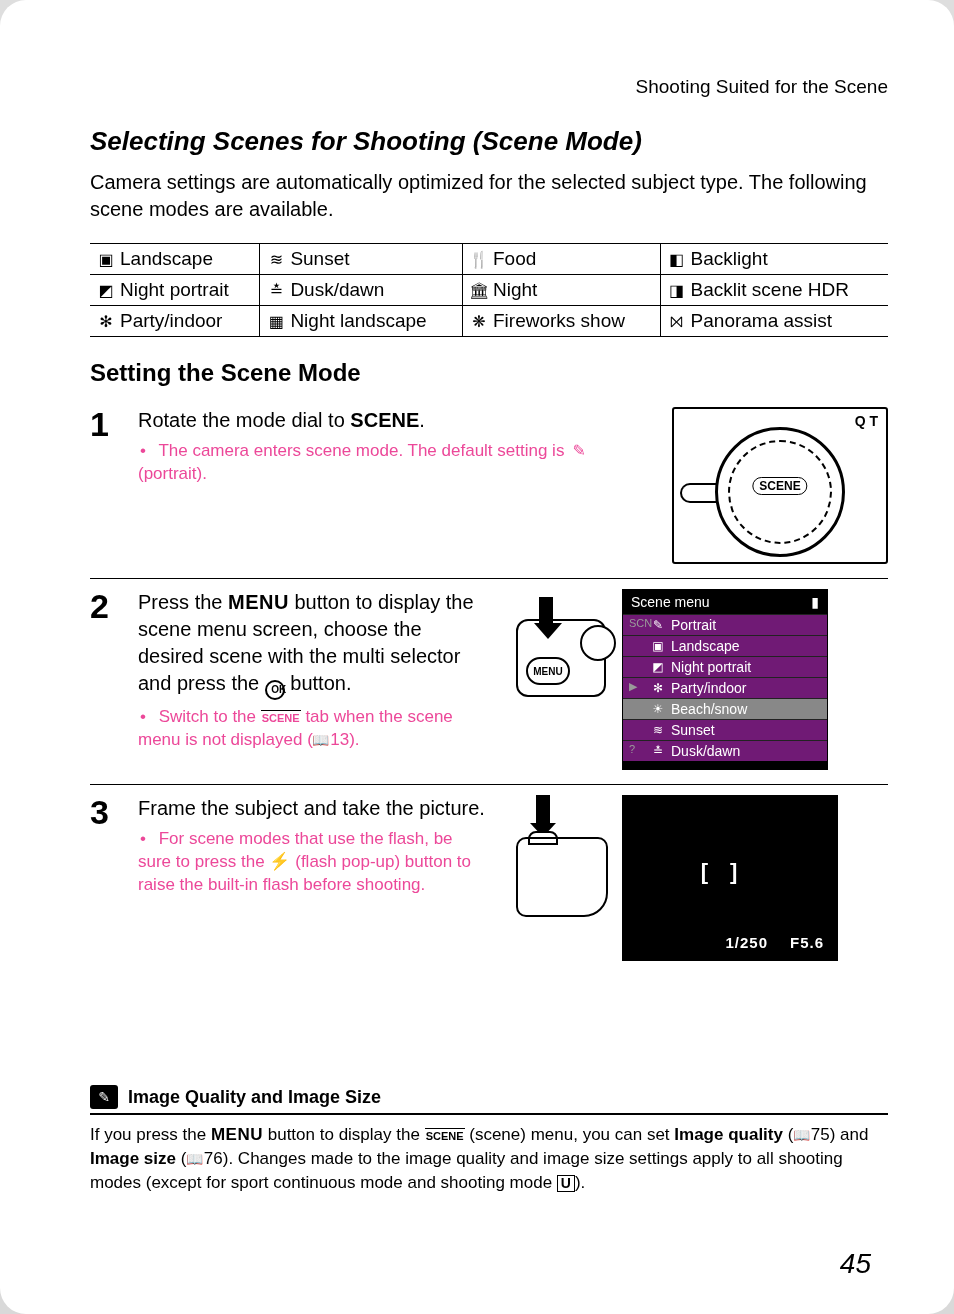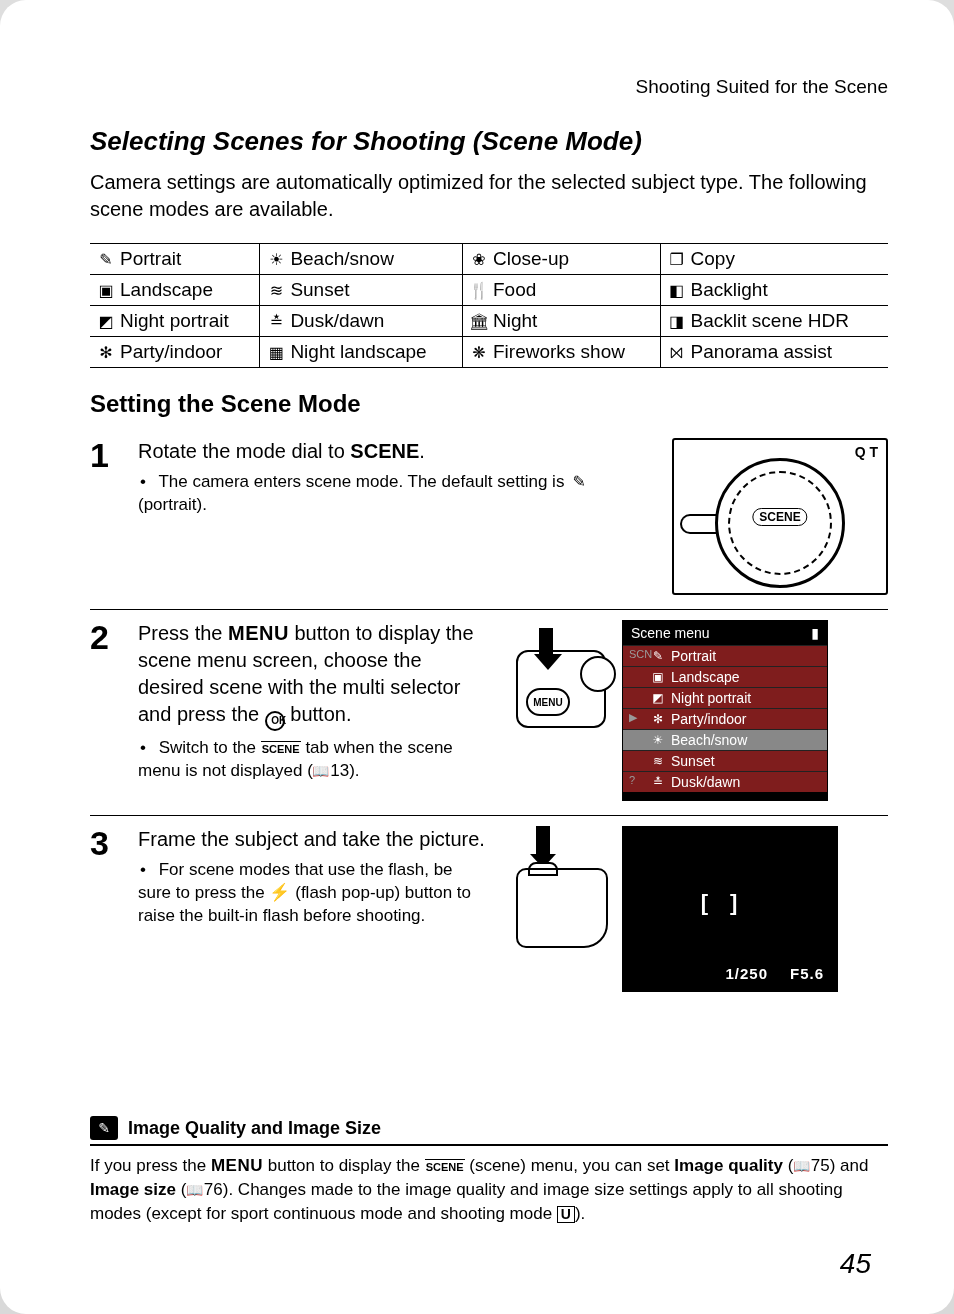--- a/index.html
+++ b/index.html
@@ -73,21 +73,21 @@
     width: 30px;
     line-height: 1;
   }
   .step .body {
     flex: 1;
     font-size: 20px;
     line-height: 1.35;
     padding-right: 8px;
   }
   .step .body .main { margin-bottom: 6px; }
-  .step .body ul { list-style: none; font-size: 17px; color:#000000; }
+  .step .body ul { list-style: none; font-size: 17px; color:#ec4899; }
   .step .body ul li::before { content:"•"; margin: 0 8px 0 2px; }
   .step .fig { flex: 0 0 auto; display:flex; gap:10px; align-items:flex-start; }
   .glyph { font-weight:700; font-family: Arial, sans-serif; }
   .menu-word { font-weight:700; letter-spacing:0.5px; }
   .ok-btn { display:inline-flex; width:20px; height:20px; border:2px solid #000; border-radius:50%; font-size:10px; font-weight:700; align-items:center; justify-content:center; line-height:1; vertical-align:-3px;padding-left:8px;}
   .bookicon::before { content:"📖"; font-size:14px; }
   
   .dial-box {
     width: 216px; height: 157px; border:2px solid #000; border-radius:3px;
     position: relative; background:#fff;
@@ -132,21 +132,21 @@
   .menu-screen {
     width:206px; border:1px solid #000; background:#000; color:#fff;
     font-size:14px;
   }
   .menu-screen .title{
     padding:4px 8px; display:flex; justify-content:space-between; align-items:center;
     background:#000;
   }
   .menu-screen .row{
     display:flex; align-items:center; gap:6px;
-    padding:2px 6px 2px 28px; background:#7f1d1d; border-top:1px solid #222;
+    padding:2px 6px 2px 28px; background:#701a75; border-top:1px solid #222;
     position:relative;
   }
   .menu-screen .row .sideicon{
     position:absolute; left:6px; top:2px; width:16px; height:16px;
     font-size:11px; color:#9a9a9a;
   }
   .menu-screen .row.sel{ background:#888; }
   .menu-screen .row .ri{ width:14px; text-align:center; font-size:12px;}
   .menu-screen .spacer{ height:8px; background:#000;}
   .shutter-box{
@@ -201,26 +201,20 @@
 
 <div class="page">
 
   <div class="header-right">Shooting Suited for the Scene</div>
 
   <h1>Selecting Scenes for Shooting (Scene Mode)</h1>
   <p class="intro">Camera settings are automatically optimized for the selected subject type. The following scene modes are available.</p>
 
   <table class="scene">
     <tbody id="scene-tbody">
-        <tr>
-          <td><span class="ic">✎</span><span>Portrait</span></td>
-          <td><span class="ic">☀</span><span>Beach/snow</span></td>
-          <td><span class="ic">❀</span><span>Close-up</span></td>
-          <td><span class="ic">❐</span><span>Copy</span></td>
-        </tr>
         <tr>
           <td><span class="ic">▣</span><span>Landscape</span></td>
           <td><span class="ic">≋</span><span>Sunset</span></td>
           <td><span class="ic">🍴</span><span>Food</span></td>
           <td><span class="ic">◧</span><span>Backlight</span></td>
         </tr>
         <tr>
           <td><span class="ic">◩</span><span>Night portrait</span></td>
           <td><span class="ic">≛</span><span>Dusk/dawn</span></td>
           <td><span class="ic">🏛</span><span>Night</span></td>

